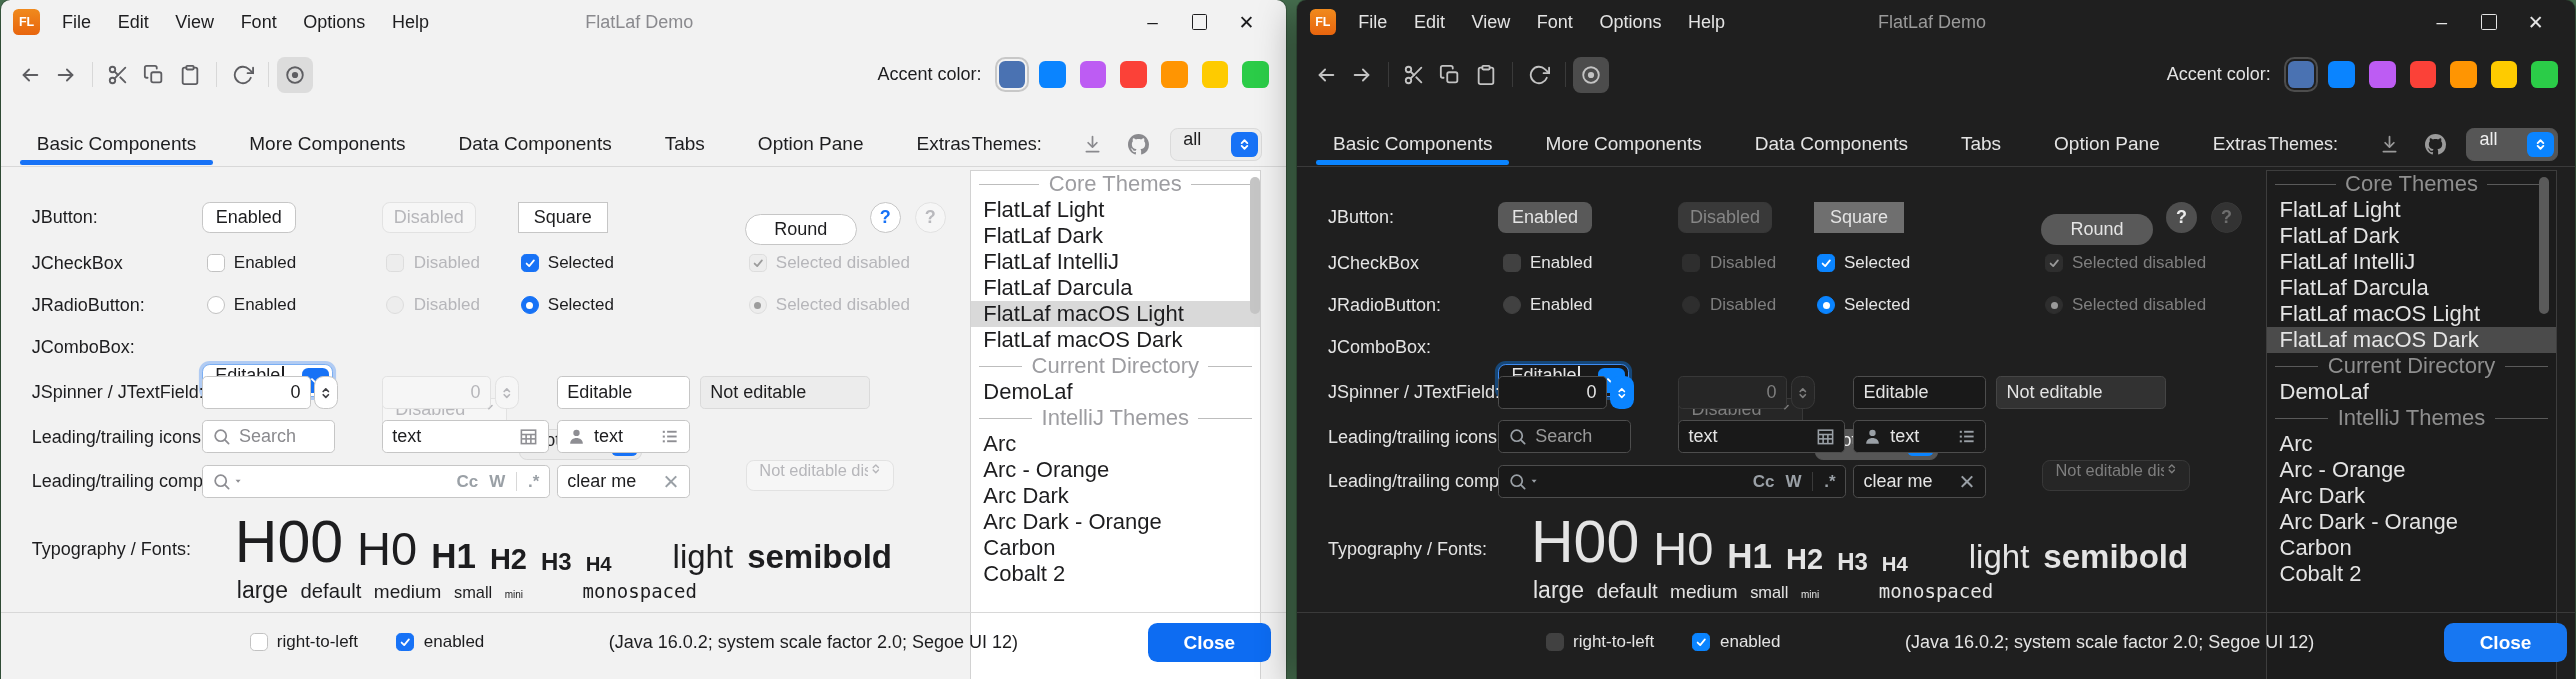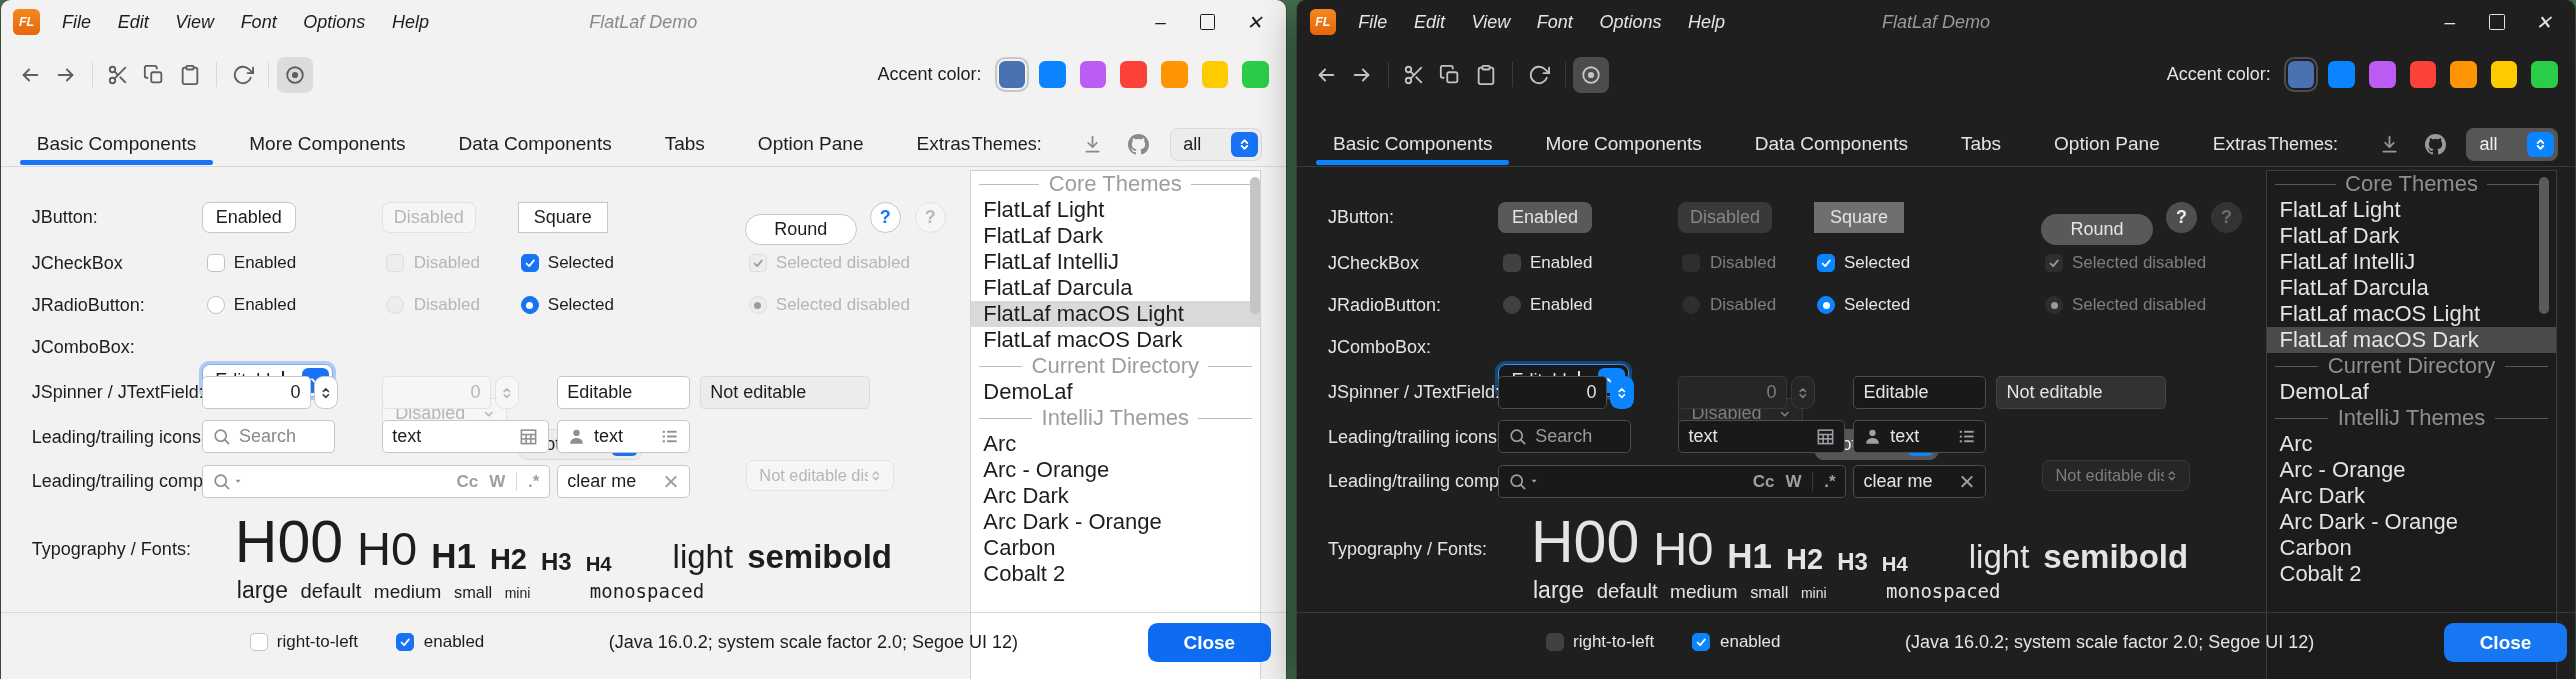--- a/index.html
+++ b/index.html
@@ -30,21 +30,21 @@
     --accent:#0a84ff;--focus:rgba(10,132,255,.4);--focus-border:#3f8cf3;
     --btn-bg:#595959;--btn-border:transparent;--sq-bg:#6f6f6f;
     --ne-bg:#565656;--ne-border:#565656;
     --list-bg:#1c1c1c;--list-border:#3d3d3d;--sel:#4b4b4b;--sep-text:#8f8f8f;--sep-line:#5a5a5a;
     --scroll:#5a5a5a;--toggle:#4c4c4c;--ring:#4d4d4d;
     --cb-bg:#414141;--cb-border:#414141;--cb-dis-bg:#2e2e2e;--cb-dis-border:#2e2e2e;--cb-dis-mark:#9a9a9a;
     --close:#1777f2;--spin-bg:var(--accent);--spin-fg:#fff;}
   .abs{position:absolute;}
 
   
-  .titlebar{position:absolute;left:0;right:0;top:0;height:44px;font-style:italic;}
+  .titlebar{position:absolute;left:0;right:8px;top:0;height:44px;}
   .logo{position:absolute;left:12.5px;top:8.6px;width:26.6px;height:26.6px;border-radius:5.5px;
         background:linear-gradient(180deg,#f08a1d,#e8650e);color:#fff;font-weight:700;
         font-size:12.5px;display:flex;align-items:center;justify-content:center;}
   .menubar{position:absolute;left:48px;top:0;height:44px;display:flex;}
   .menu-item{padding:0 13.3px;display:flex;align-items:center;font-size:18px;cursor:default;}
   .win-title{position:absolute;left:50%;top:0;transform:translateX(-50%);height:44px;
              display:flex;align-items:center;color:var(--muted);font-size:18px;}
   .controls{position:absolute;right:7.8px;top:0;height:44px;display:flex;}
   .ctrl{width:47px;height:44px;display:flex;align-items:center;justify-content:center;
         font-size:19px;color:var(--text);}
@@ -66,21 +66,21 @@
   .tabbar{position:absolute;left:19px;top:123px;height:42px;display:flex;gap:19px;}
   .tab{padding:0 17px;display:flex;align-items:center;font-size:19px;position:relative;white-space:nowrap;}
   .tab.selected::after{content:'';position:absolute;left:0;right:0;bottom:0;height:4.7px;border-radius:2.3px;background:var(--accent);}
   .hairline{position:absolute;left:0;right:0;top:166px;height:0.8px;background:var(--hairline);}
 
   
   .themes-label{position:absolute;left:971px;top:123px;height:42px;display:flex;align-items:center;font-size:18px;}
   .th-ib{position:absolute;top:127px;width:34px;height:34px;display:flex;align-items:center;justify-content:center;color:var(--muted);}
   .th-ib svg{width:21px;height:21px;}
   .combo{border-radius:7.8px;background:var(--field-bg);border:0.8px solid var(--field-border);
-         display:flex;align-items:center;position:relative;}
+         display:flex;align-items:flex-start;position:relative;}
   .combo .val{padding-left:12.5px;white-space:nowrap;overflow:hidden;flex:1;}
   .combo .cap{position:absolute;right:3.1px;top:3.1px;bottom:3.1px;width:26.6px;border-radius:6.3px;
               background:var(--accent);color:#fff;display:flex;align-items:center;justify-content:center;}
   .combo .cap svg{width:17px;height:17px;}
   .combo.btnlike{background:var(--ne-bg);border-color:var(--ne-border);}
   .dark .combo.btnlike .val{color:#f0f0f0;}
   .combo.focus{border:1.6px solid var(--focus-border);box-shadow:0 0 0 3.1px var(--focus);}
   .combo.dis{background:var(--field-dis-bg);border-color:var(--field-dis-border);color:var(--dis-text);}
   .combo.dis .val{color:var(--dis-text);}
   .combo .plainarrow{color:var(--dis-text);margin-right:9.4px;}
@@ -143,21 +143,21 @@
   .xclear{color:#9aa0a6;font-size:20.3px;}
 
   
   .typo1{position:absolute;left:234px;top:508px;display:flex;align-items:flex-end;gap:14px;white-space:nowrap;}
   .typo1 .h00{font-size:59px;}.typo1 .h0{font-size:47px;}.typo1 .h1{font-size:35px;font-weight:700;}
   .typo1 .h2{font-size:29px;font-weight:700;}.typo1 .h3{font-size:24px;font-weight:700;}.typo1 .h4{font-size:20.3px;font-weight:700;}
   .typo1 .lightw{font-size:33px;font-weight:300;margin-left:47px;}
   .typo1 .semib{font-size:33px;font-weight:600;}
   .typo2{position:absolute;left:236px;top:577px;display:flex;align-items:baseline;gap:12.5px;white-space:nowrap;}
   .typo2 .t-large{font-size:23px;}.typo2 .t-default{font-size:20.3px;}.typo2 .t-medium{font-size:19px;}
-  .typo2 .t-small{font-size:16.4px;}.typo2 .t-mini{font-size:14px;}
+  .typo2 .t-small{font-size:16.4px;}.typo2 .t-mini{font-size:10px;}
   .typo2 .t-mono{font-size:19px;font-family:"DejaVu Sans Mono",monospace;margin-left:47px;}
 
   
   .bsep{position:absolute;left:0;right:0;top:612px;height:0.8px;background:var(--hairline);}
   .status{position:absolute;left:608px;top:630px;height:25px;display:flex;align-items:center;font-size:18px;}
   .closebtn{position:absolute;left:1147px;top:623px;width:123px;height:39px;border-radius:9.4px;
             background:var(--close);color:#fff;font-size:19px;font-weight:600;
             display:flex;align-items:center;justify-content:center;}
   svg{display:block;}
 </style>

